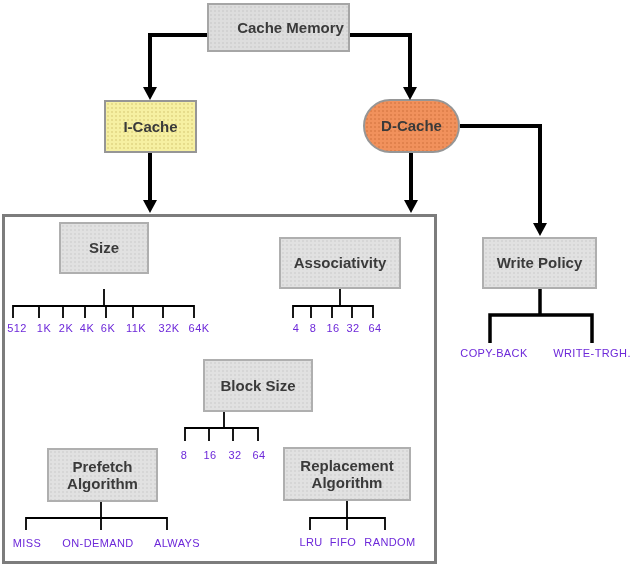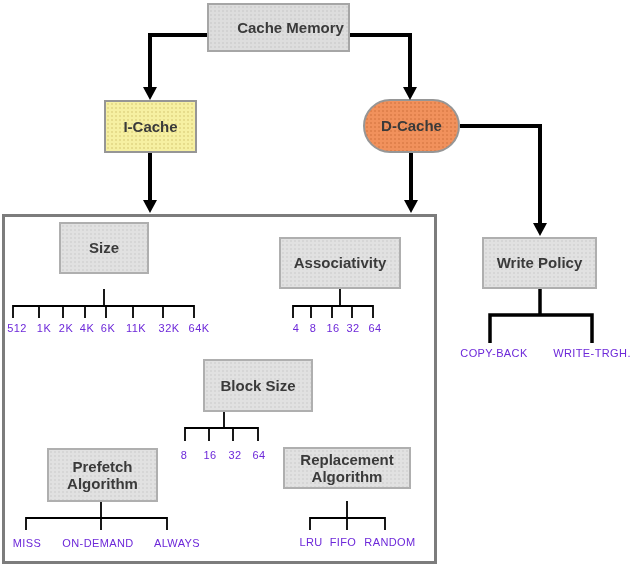--- a/index.html
+++ b/index.html
@@ -91,21 +91,21 @@
   </div>
 
   <div class="node" style="left:181px; top:359px; width:110px; height:53px;margin-left:22px;">
     <span>Block Size</span>
   </div>
 
   <div class="node" style="left:47px; top:448px; width:111px; height:54px; padding:16px 6px;">
     <span>Prefetch Algorithm</span>
   </div>
 
-  <div class="node" style="left:283px; top:447px; width:128px; height:42px; padding:16px 6px;">
+  <div class="node" style="left:283px; top:447px; width:128px; height:54px; padding:16px 6px;">
     <span>Replacement Algorithm</span>
   </div>
 
   <div class="node" style="left:482px; top:237px; width:115px; height:52px;">
     <span>Write Policy</span>
   </div>
 
   <span class="leaf" style="left:17px;  top:322px;">512</span>
   <span class="leaf" style="left:44px;  top:322px;">1K</span>
   <span class="leaf" style="left:66px;  top:322px;">2K</span>

